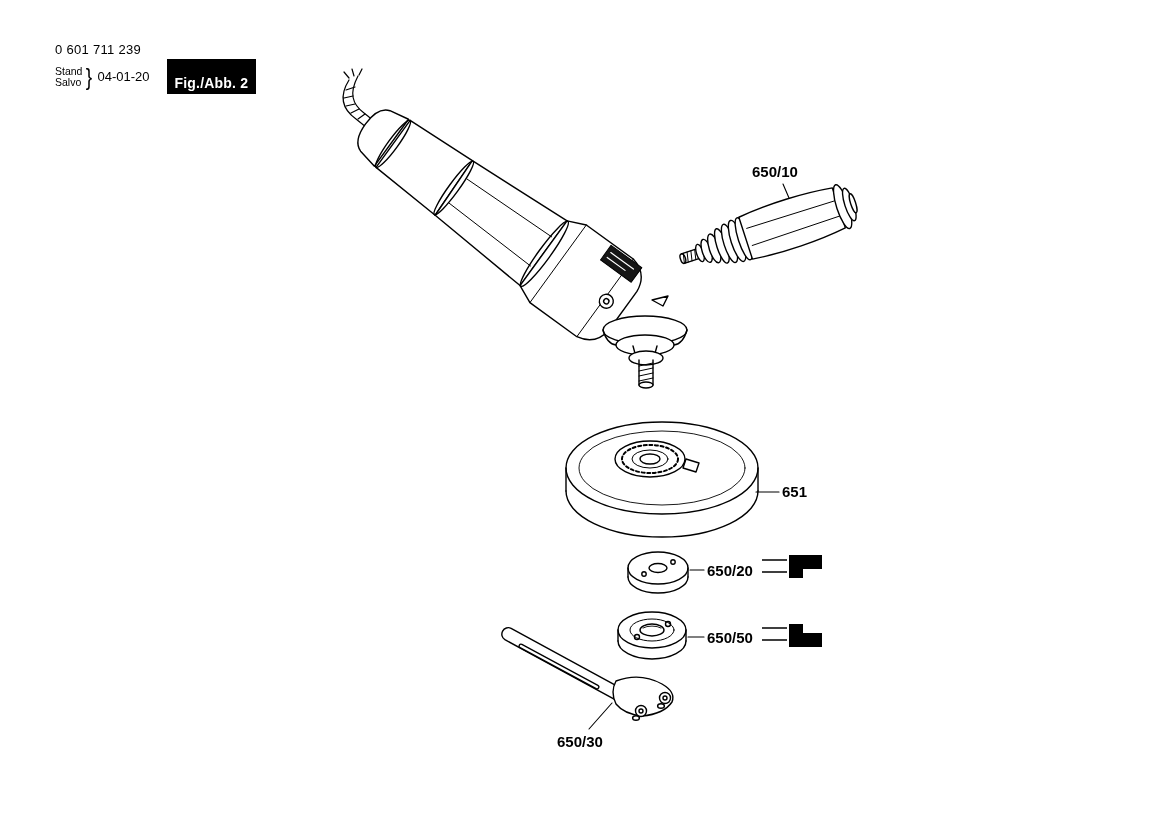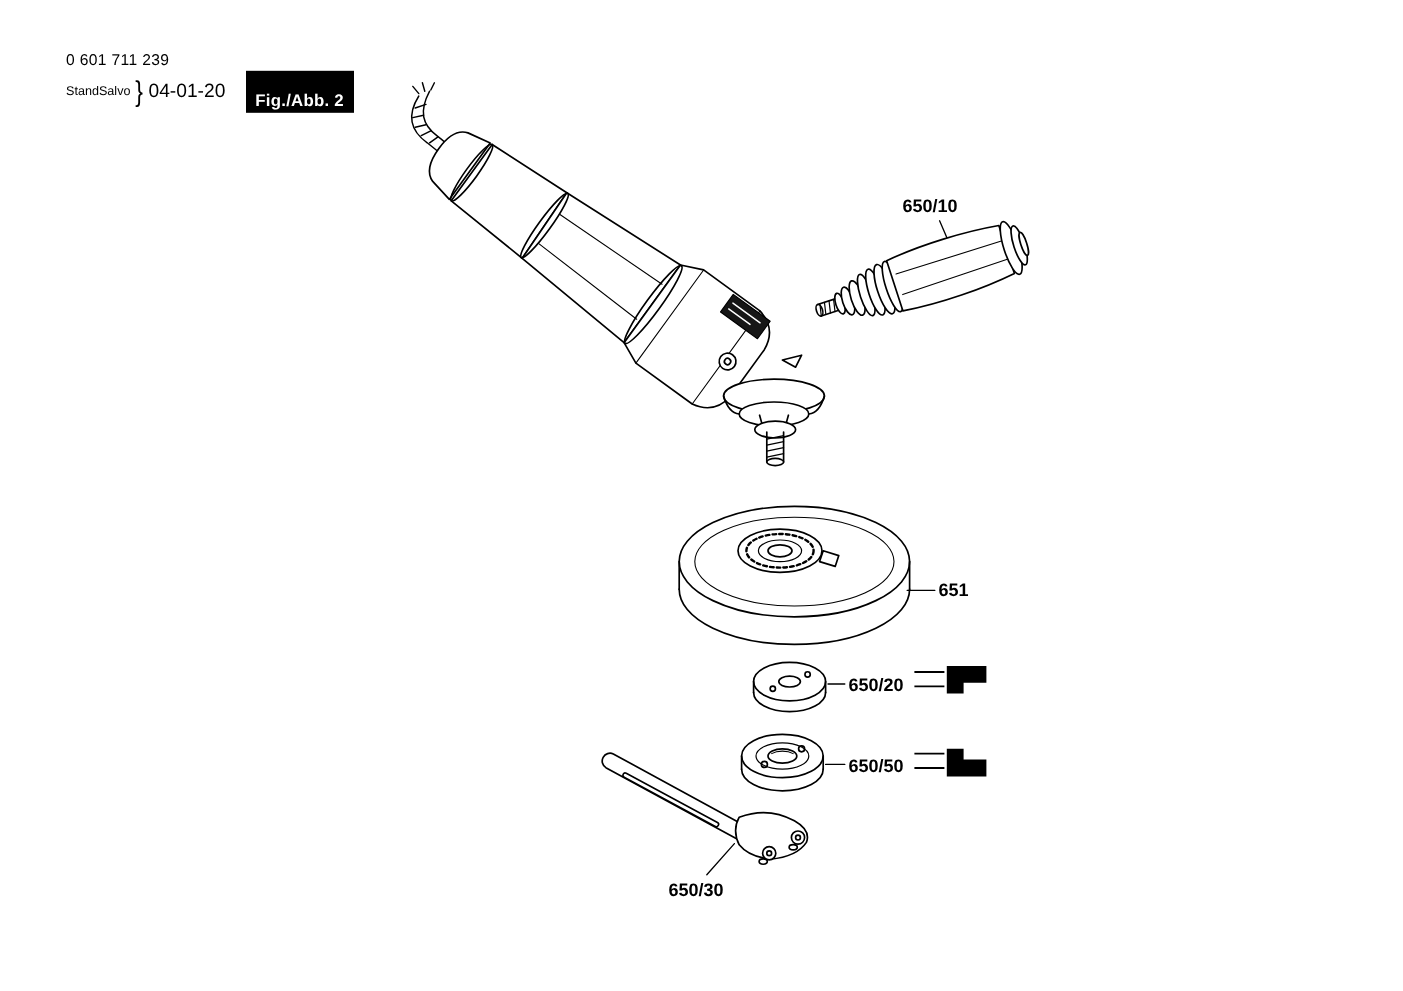--- a/index.html
+++ b/index.html
@@ -8,23 +8,23 @@
     width:1169px;height:826px;
     background:#ffffff;
     font-family:"Liberation Sans", sans-serif;
     color:#000;
     overflow:hidden;
   }
   
   .header{position:absolute;left:55px;top:42px;}
   .part-number{font-size:13px;letter-spacing:.3px;margin-bottom:2px;}
   .stand-row{display:flex;align-items:center;gap:3px;}
-  .si{display:flex;flex-direction:row;font-size:10.5px;line-height:11px;}
+  .si{display:flex;flex-direction:column;font-size:10.5px;line-height:11px;}
   .brace{font-size:24px;font-weight:300;line-height:20px;transform:scaleX(.8);}
-  .date{font-size:16px;margin-left:1px;}
+  .date{font-size:13px;margin-left:1px;}
   .figbox{
     margin-left:14px;background:#000;color:#fff;font-weight:bold;
     font-size:14px;padding:16px 8px 3px 8px;letter-spacing:.2px;
   }
   
   .footer{position:absolute;left:985px;top:719px;font-size:11.5px;line-height:13.4px;}
   
   svg.drawing{position:absolute;left:0;top:0;}
   svg.drawing text{
     font-family:"Liberation Sans", sans-serif;

